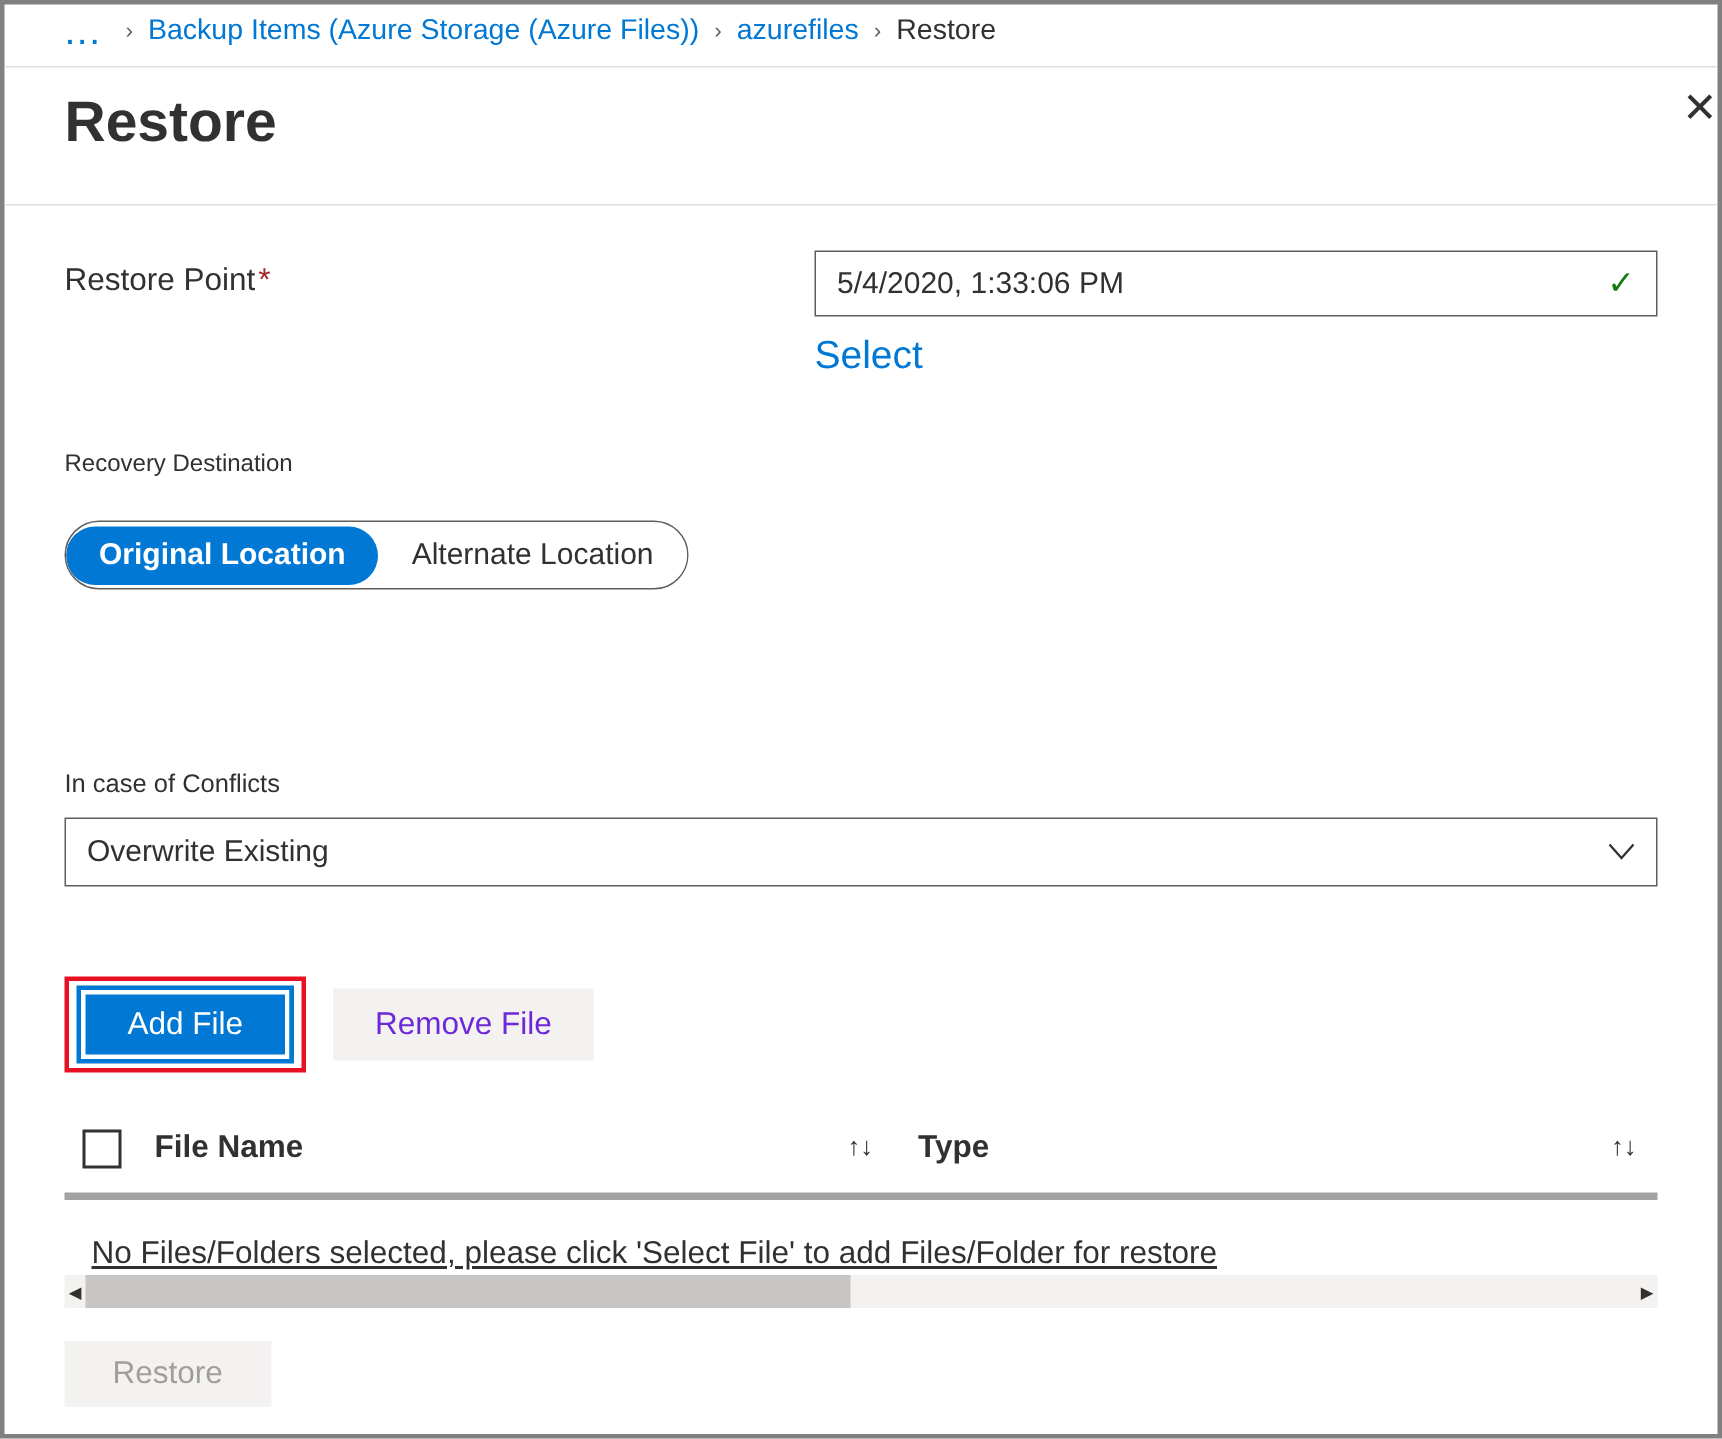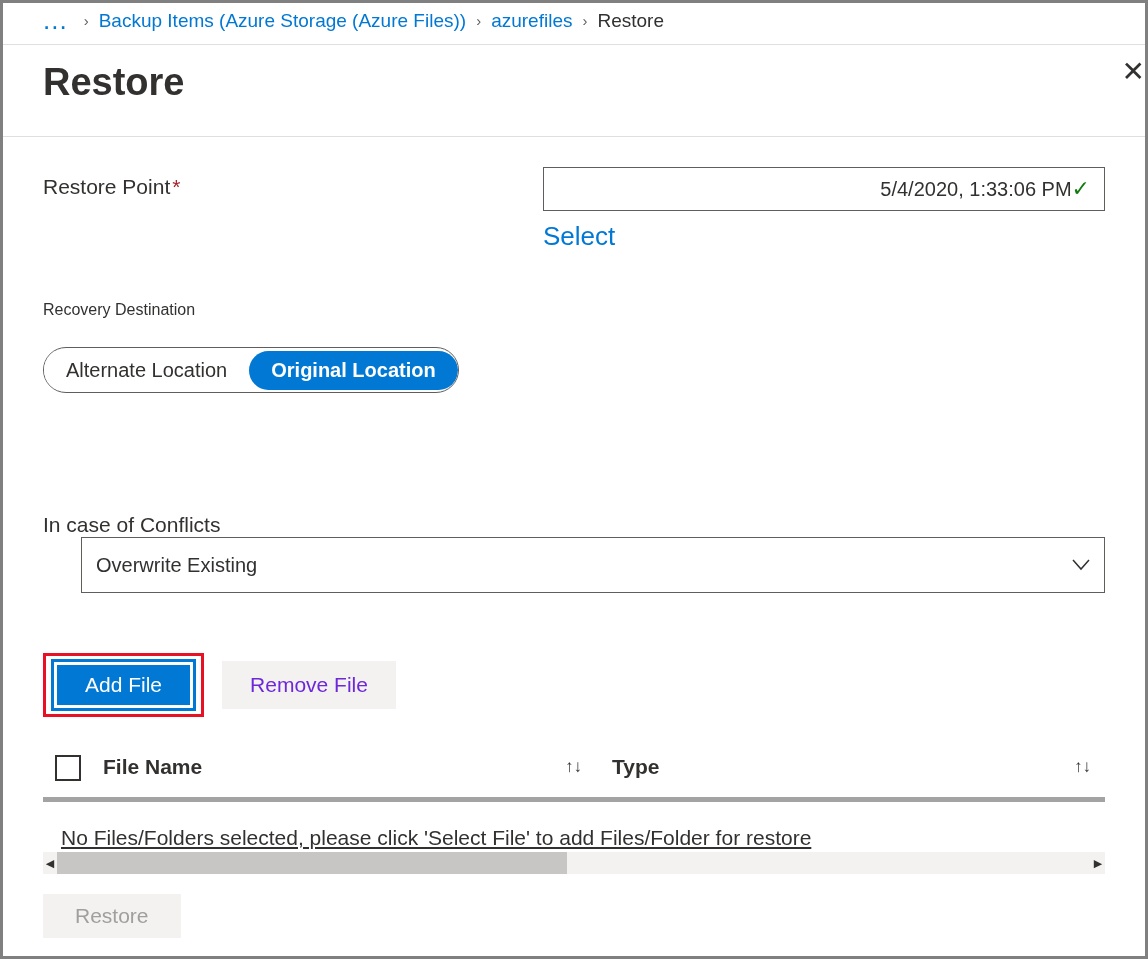--- a/index.html
+++ b/index.html
@@ -35,21 +35,21 @@
   .header h1 { font-size: 38px; font-weight: 600; }
   .close-x { font-size: 28px; color: #323130; cursor: pointer; position:absolute; right:0; top:52px;}
   .content { padding: 30px 40px 0 40px; }
   .row { display: flex; align-items: flex-start; margin-bottom: 49px; }
   .label-col { width: 500px; font-size: 21px; font-weight: 400; color:#323130; padding-top:8px;}
   .required { color: #a4262c; margin-left:2px;}
   .field-col { flex: 1; }
   .input-box {
     display: flex;
     align-items: center;
-    justify-content: flex-end;
+    justify-content: space-between;
     border: 1px solid #605e5c;
     padding: 8px 14px;
     font-size: 20px;
     height: 44px;
   }
   .check-icon { color: #107c10; font-size: 22px; }
   .select-link { color: #0078d4; font-size: 26px; margin-top: 10px; display:inline-block; cursor:pointer;}
   .section-title { font-size: 16px; font-weight: 400; margin: 22px 0 28px 0; }
   .pill-toggle {
     display: inline-flex;
@@ -65,31 +65,30 @@
     cursor: pointer;
     background: #fff;
     color: #323130;
   }
   .pill-toggle .opt.active {
     background: #0078d4;
     color: #fff;
     border-radius: 999px;
     font-weight: 600;
   }
-  .conflicts-label { font-size: 21px; margin-top: 120px; margin-bottom: 0; }
+  .conflicts-label { font-size: 17px; margin-top: 120px; margin-bottom: 12px; }
   .dropdown {
     display: flex;
     align-items: center;
     justify-content: space-between;
     border: 1px solid #605e5c;
     padding: 8px 14px;
     font-size: 20px;
-    height: 56px;
+    height: 46px;
     cursor: pointer;
-    margin-left: 38px;
   }
   .chev { font-size: 18px; }
   .button-row { display: flex; gap: 18px; margin-top: 60px; align-items:center;}
   .highlight-box {
     border: 3px solid #e81123;
     padding: 6px 8px;
     display:inline-block;
   }
   .btn {
     font-size: 21px;
@@ -185,22 +184,22 @@
         <span>5/4/2020, 1:33:06 PM</span>
         <span class="check-icon">✓</span>
       </div>
       <span class="select-link">Select</span>
     </div>
   </div>
 
   
   <div class="section-title">Recovery Destination</div>
   <div class="pill-toggle">
+    <div class="opt active">Original Location</div>
     <div class="opt">Alternate Location</div>
-    <div class="opt active">Original Location</div>
   </div>
 
   
   <div class="conflicts-label">In case of Conflicts</div>
   <div class="dropdown">
     <span>Overwrite Existing</span>
     <span class="chev">
       <svg width="18" height="12" viewBox="0 0 18 12">
           <path d="M1 1 L9 10 L17 1" stroke="#323130" stroke-width="1.5" fill="none"></path>
         </svg>

